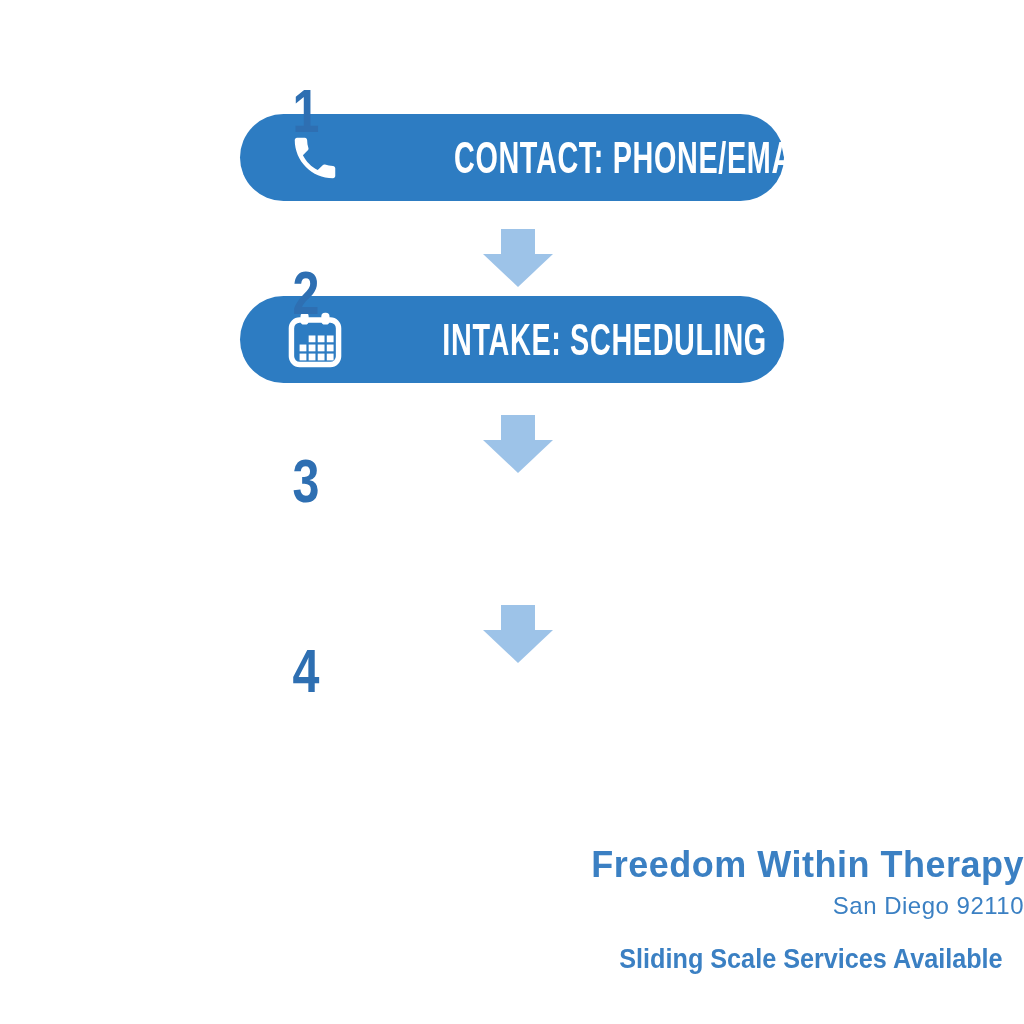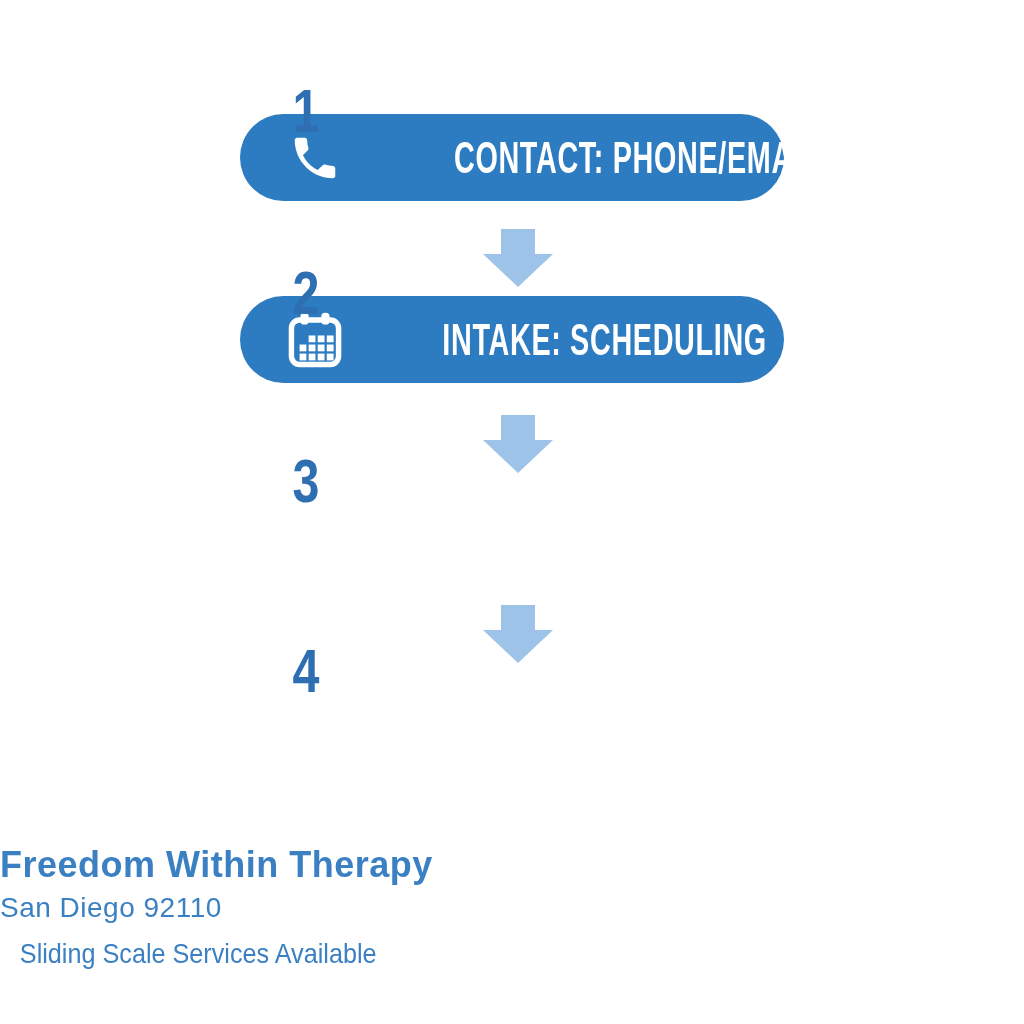--- a/index.html
+++ b/index.html
@@ -63,40 +63,40 @@
     left: 481px;
     width: 74px;
     height: 58px;
     z-index: 0;
   }
   .footer {
     position: absolute;
     top: 845px;
     left: 0;
     right: 0;
-    text-align: left;
+    text-align: right;
     color: var(--footer-blue, #3b80c3);
   }
   .footer .practice-name {
     font-size: 36px;
     font-weight: 700;
     letter-spacing: 0.5px;
     line-height: 1.1;
   }
   .footer .location {
-    font-size: 28px;
+    font-size: 24px;
     font-weight: 400;
     letter-spacing: 0.5px;
     margin-top: 9px;
     line-height: 1;
   }
   .footer .note {
-    margin-top: 18px;
+    margin-top: 27px;
     font-size: 28px;
-    font-weight: 400;
+    font-weight: 700;
     line-height: 1;
   }
   .footer .note span {
     display: inline-block;
     transform: scaleX(0.9);
   }
 </style>
 </head>
 <body>
 

